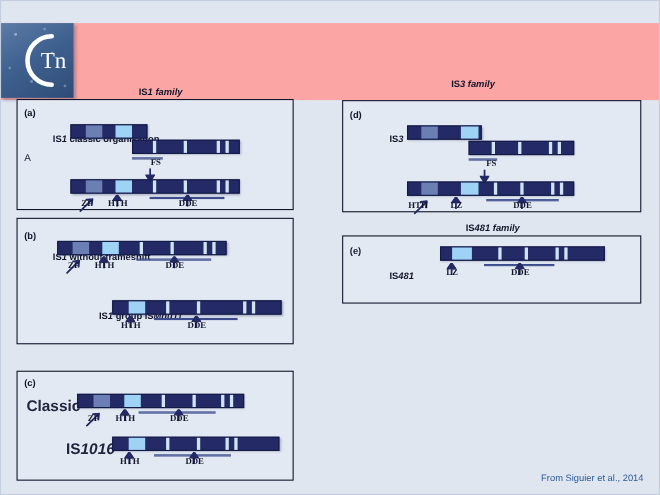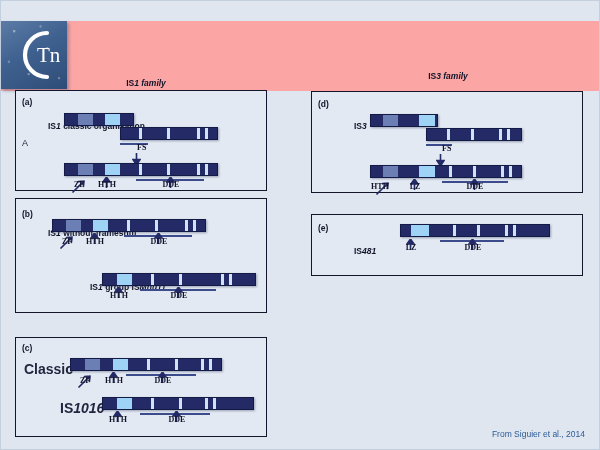--- a/index.html
+++ b/index.html
@@ -369,21 +369,21 @@
     <div class="mark-label" style="left:85px; top:77px; width:34px;">HTH</div>
 
     <div class="arrow-up" style="left:156px; top:73px;">
       <svg width="9" height="11" viewBox="0 0 9 11">
         <path d="M4.5 11 L4.5 4 M4.5 0 L1 5 L8 5 Z" stroke="#232a66" stroke-width="1.6" fill="#232a66"></path>
       </svg>
     </div>
     <div class="mark-label" style="left:144px; top:77px; width:34px;">DDE</div>
   </div>
 
-  <div class="family-caption" style="left:312px; top:70px; width:270px;">
+  <div class="family-caption" style="left:294px; top:70px; width:270px;">
     <span>IS</span><span class="ital">3 family</span>
   </div>
 
   <div class="panel" style="left:310px; top:90px; width:272px; height:102px;">
 
     <div class="panel-letter" style="left:6px; top:7px;">(d)</div>
 
     <div class="panel-heading" style="left:42px; top:5px;">
       <span>IS</span><span class="ital">3</span>
     </div>
@@ -433,20 +433,23 @@
     <div class="mark-label" style="left:90px; top:90px; width:26px;">LZ</div>
 
     <div class="arrow-up" style="left:158px; top:87px;">
       <svg width="9" height="11" viewBox="0 0 9 11">
         <path d="M4.5 11 L4.5 4 M4.5 0 L1 5 L8 5 Z" stroke="#232a66" stroke-width="1.6" fill="#232a66"></path>
       </svg>
     </div>
     <div class="mark-label" style="left:146px; top:90px; width:34px;">DDE</div>
   </div>
 
+  <div class="family-caption" style="left:312px; top:201px; width:270px;">
+    <span>IS</span><span class="ital">481 family</span>
+  </div>
 
   <div class="panel" style="left:310px; top:213px; width:272px; height:62px;">
 
     <div class="panel-letter" style="left:6px; top:8px;">(e)</div>
 
     <div class="panel-heading" style="left:42px; top:7px;">
       <span>IS</span><span class="ital">481</span>
     </div>
 
     <div class="bar" style="left:88px; top:9px; width:150px;">

